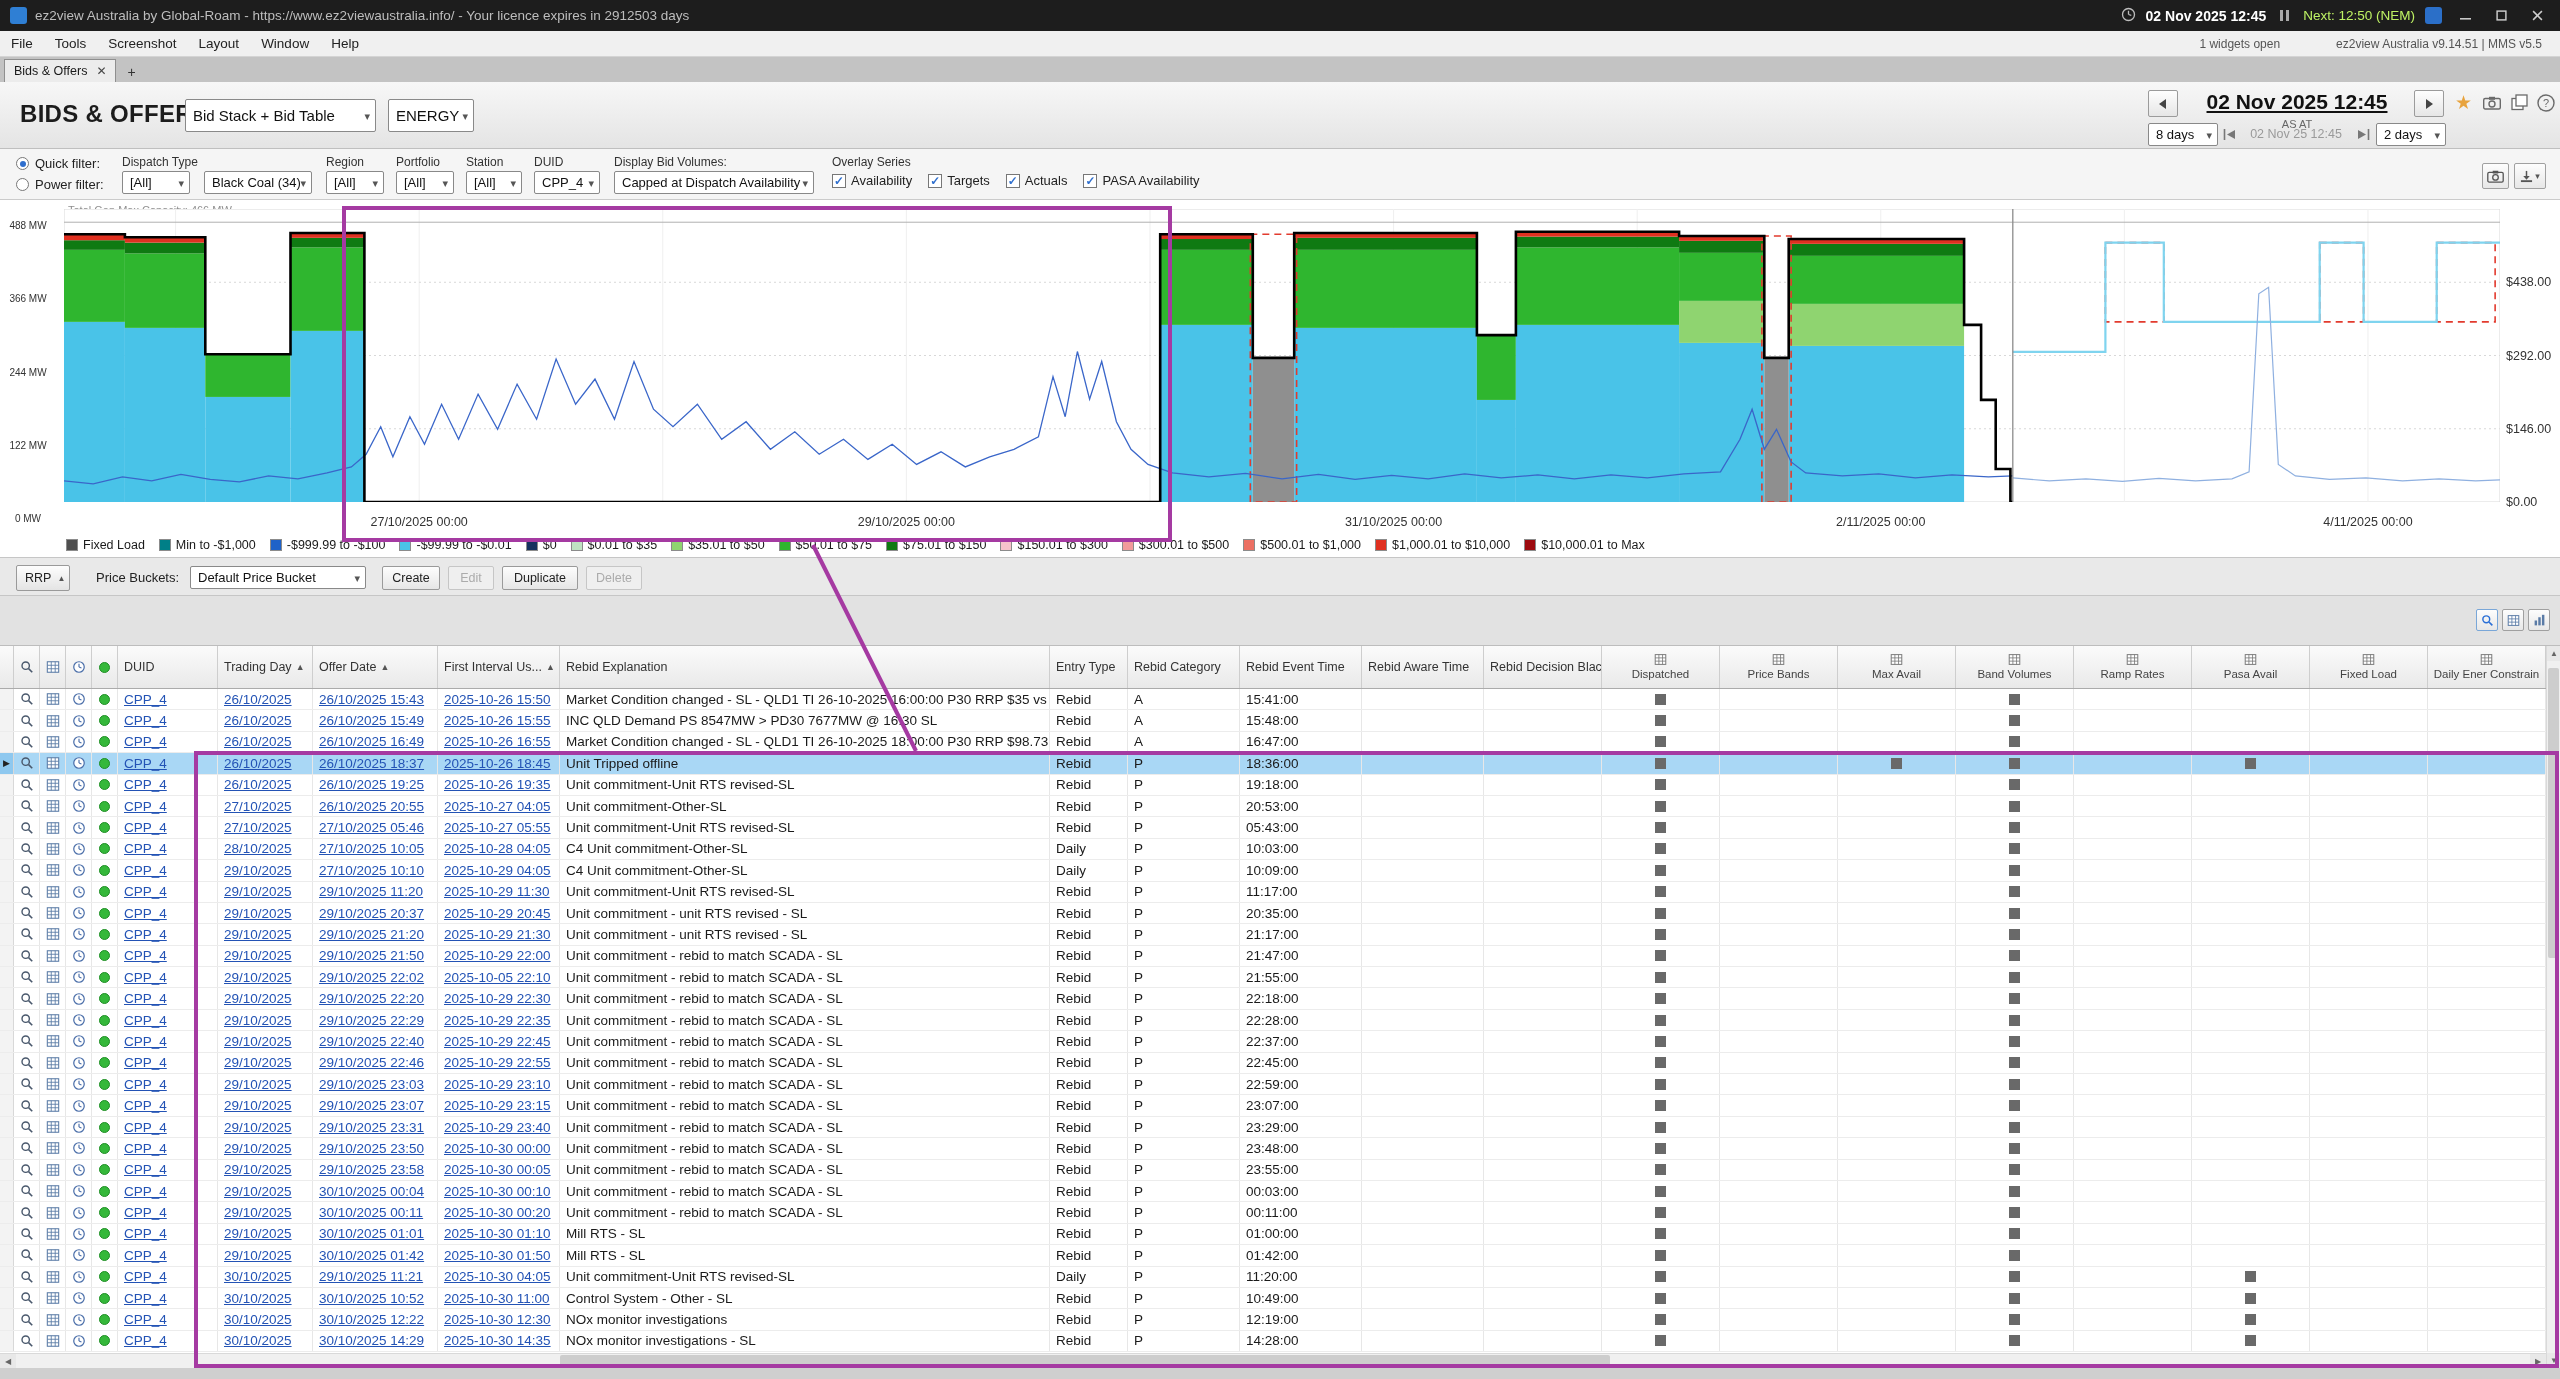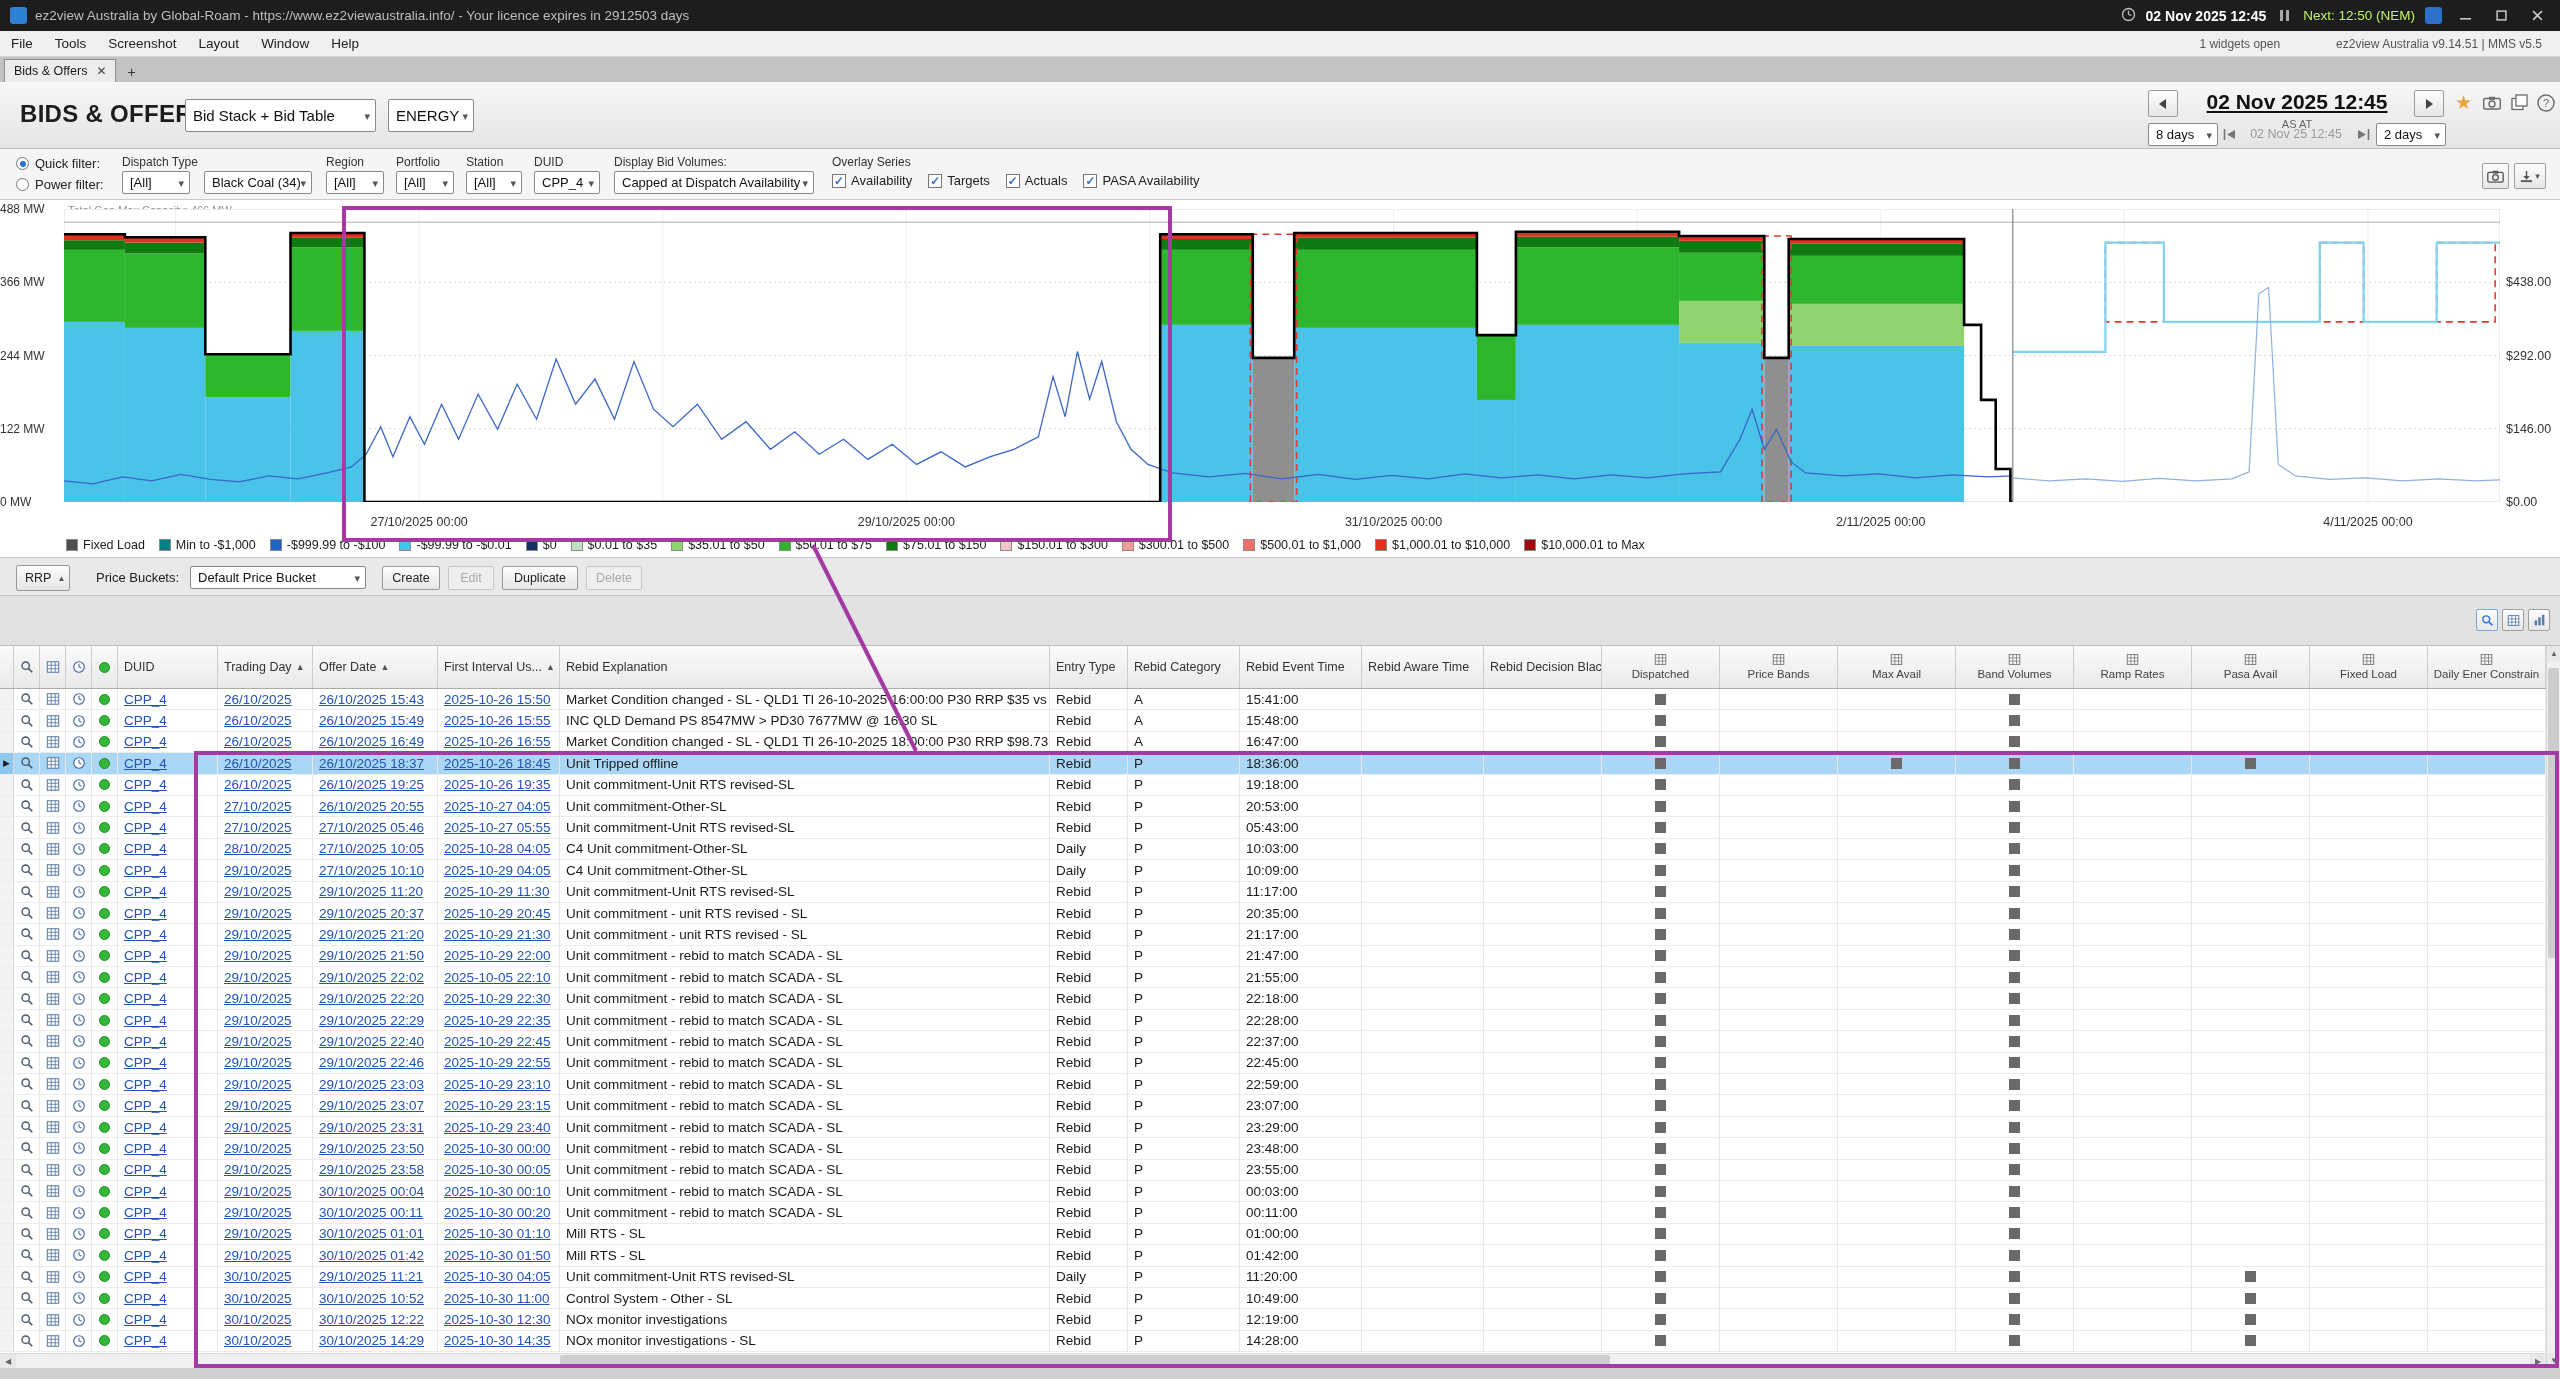--- a/index.html
+++ b/index.html
@@ -57,21 +57,21 @@
   .fgroup-lbl{position:absolute;top:6px;font-size:12px;color:#333;white-space:nowrap;}
   .fgroup-dd{position:absolute;top:22px;}
   .ov-item{display:flex;align-items:center;gap:5px;font-size:13px;color:#222;}
   .cb{width:14px;height:14px;border:1px solid #777;background:#fff;display:flex;align-items:center;justify-content:center;
       font-size:12px;color:#2f6fce;font-weight:bold;box-sizing:border-box;}
   .icon-btn{position:absolute;width:27px;height:26px;background:linear-gradient(#fdfdfd,#e7e7e7);border:1px solid #a0a0a0;border-radius:2px;
             display:flex;align-items:center;justify-content:center;box-sizing:border-box;}
   
   #chartpanel{position:absolute;left:0;top:200px;width:2560px;height:358px;background:#fff;border-bottom:1px solid #c6c6c6;box-sizing:border-box;}
   #plot-wrap{position:absolute;left:64px;top:9px;width:2436px;height:293px;}
-  .ylab{position:absolute;width:56px;text-align:left;font-size:12px;color:#333;transform:translateY(-50%);}
+  .ylab{position:absolute;width:56px;text-align:center;font-size:10px;color:#333;transform:translateY(-50%);margin-top:16px;}
   .ylab-r{position:absolute;left:2506px;font-size:12.5px;color:#333;transform:translateY(-50%);white-space:nowrap;}
   .xlab{position:absolute;top:315px;width:160px;text-align:center;font-size:12.5px;color:#333;}
   #capnote{position:absolute;left:68px;top:4px;font-size:11px;color:#8f8f8f;}
   #legend{position:absolute;left:66px;top:338px;display:flex;align-items:center;gap:14px;}
   .lg-item{display:flex;align-items:center;gap:5px;font-size:12.5px;color:#1a1a1a;white-space:nowrap;}
   .lg-sq{width:12px;height:12px;border:1px solid #8b8b8b;box-sizing:border-box;}
   
   #bucketbar{position:absolute;left:0;top:558px;width:2560px;height:38px;background:#e9e9e9;border-bottom:1px solid #c6c6c6;box-sizing:border-box;}
   #rrp-btn{position:absolute;left:16px;top:7px;height:24px;padding:0 18px 0 8px;background:linear-gradient(#fdfdfd,#e4e4e4);
            border:1px solid #9a9a9a;border-radius:2px;font-size:12.5px;color:#222;display:flex;align-items:center;position:absolute;}

